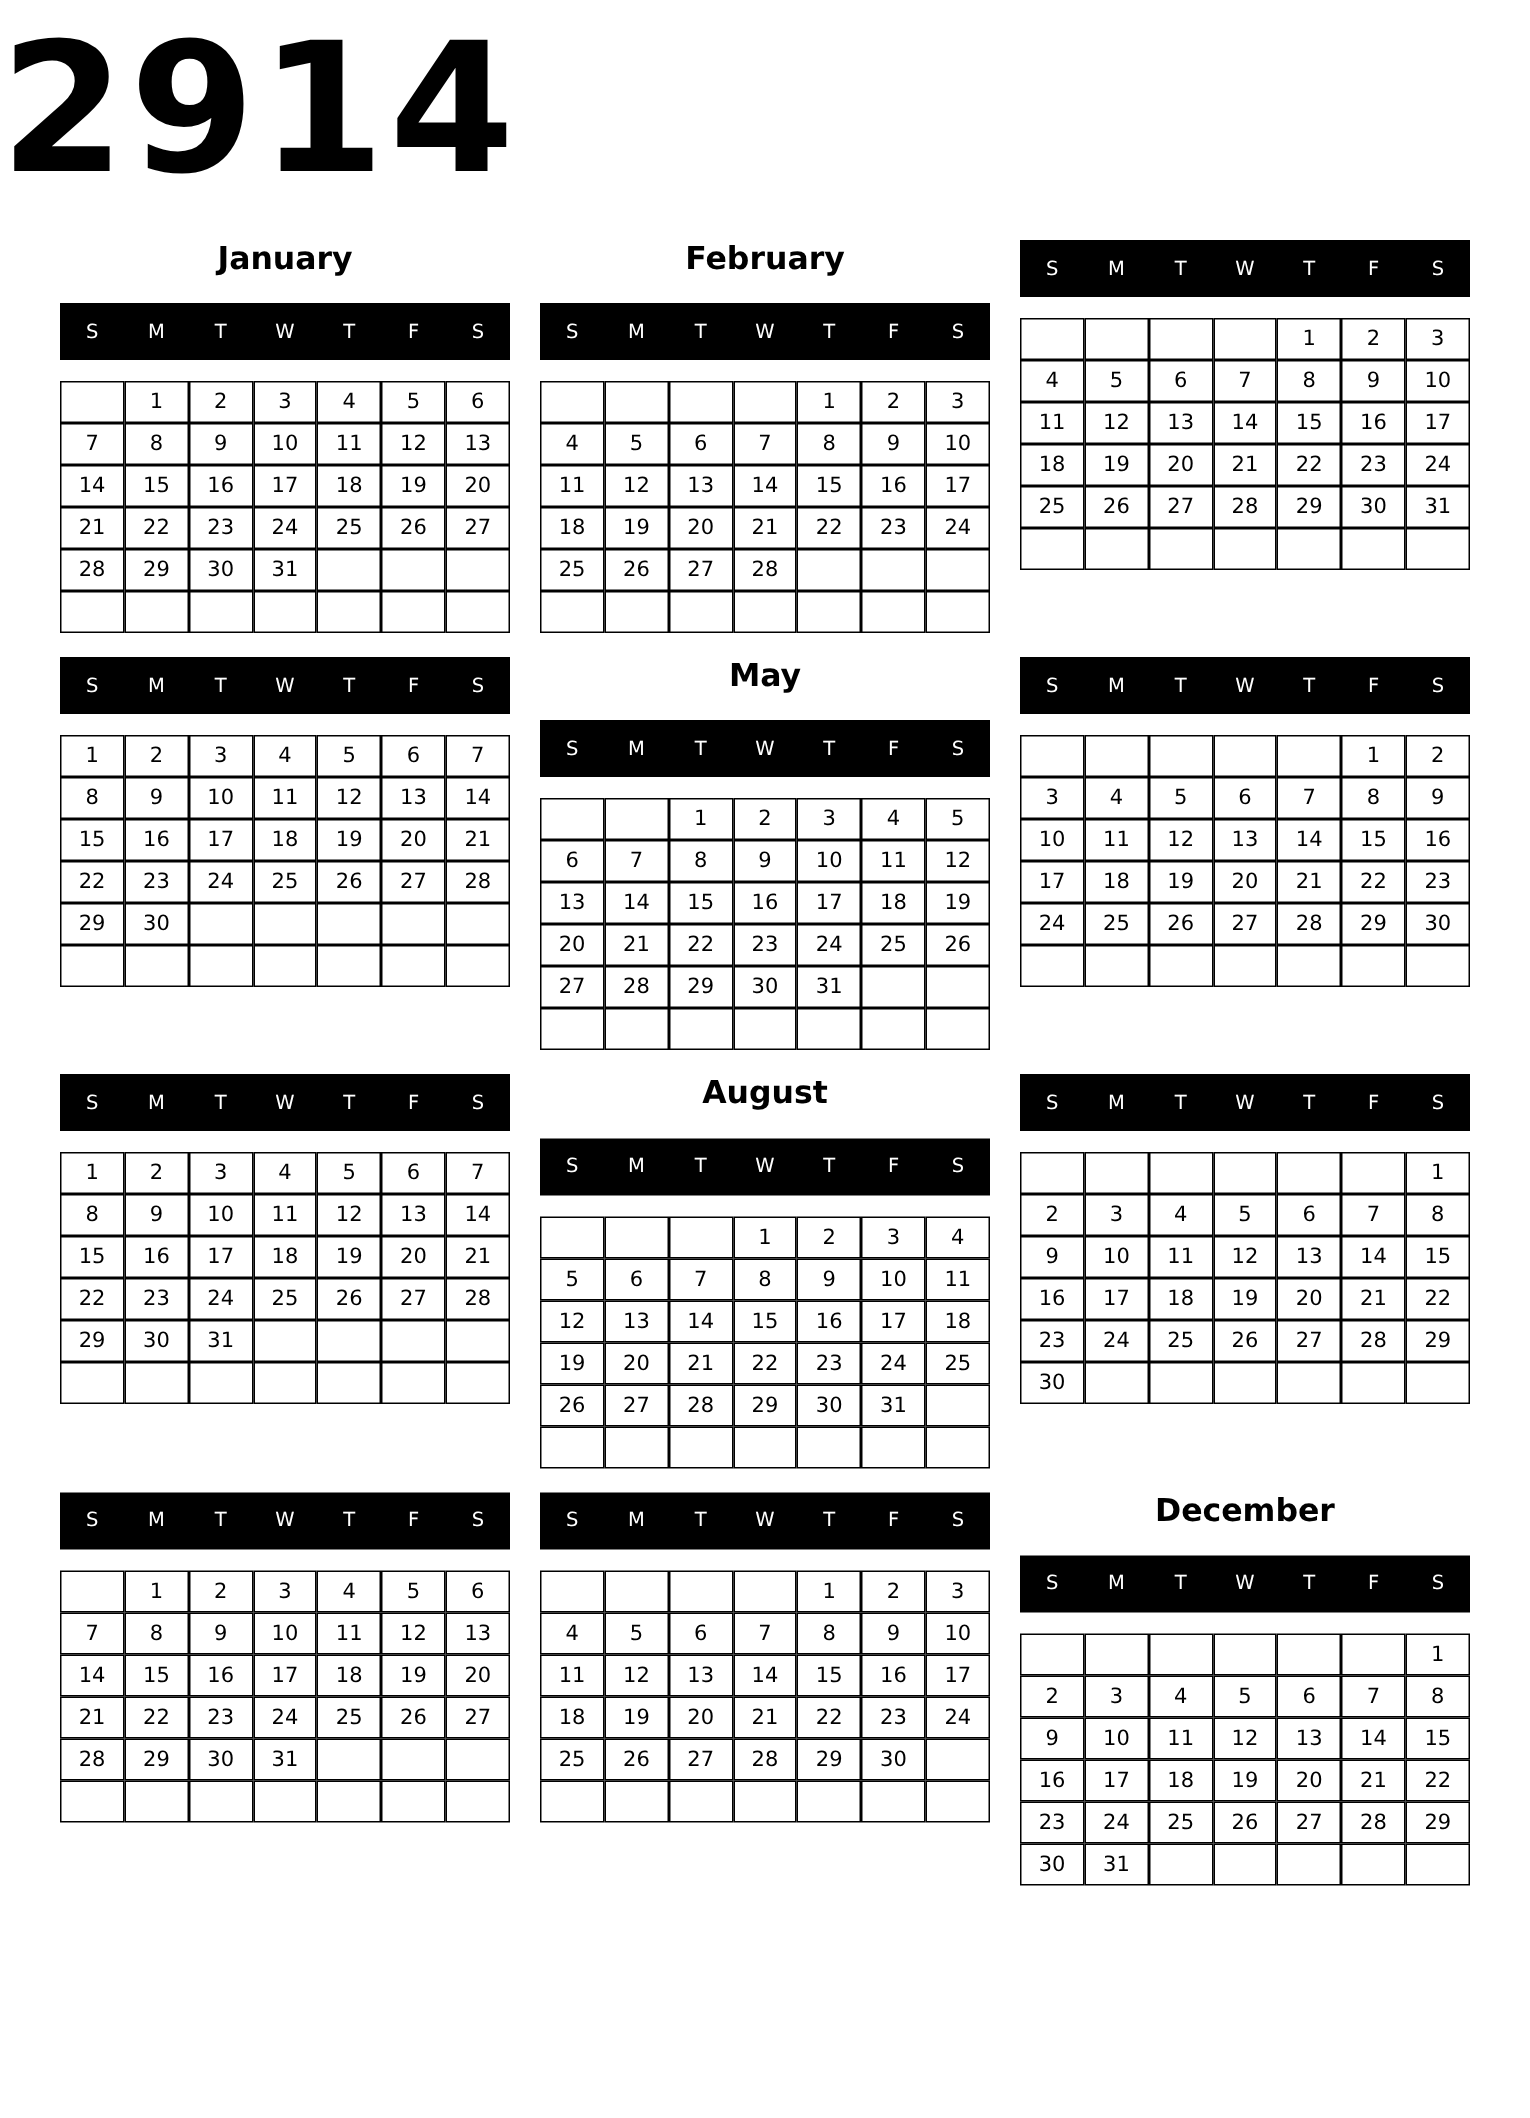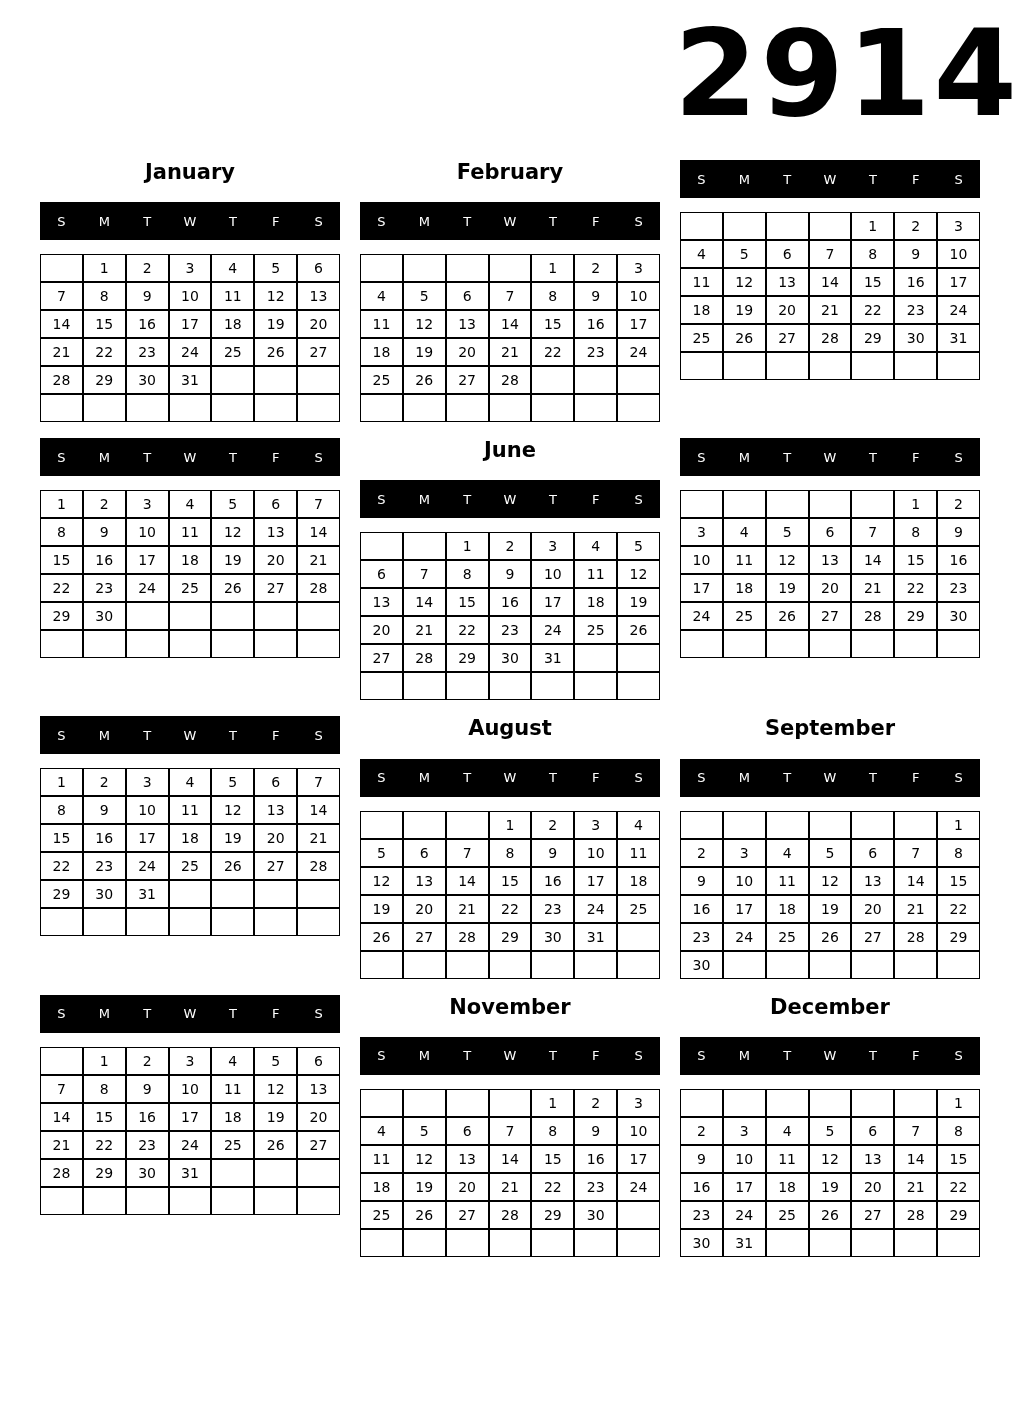--- a/index.html
+++ b/index.html
@@ -11,21 +11,21 @@
     width: 1020px;
     height: 1412px;
     font-family: "DejaVu Sans", "Liberation Sans", sans-serif;
     color: var(--text, #000000);
     overflow: hidden;
   }
   .year-title {
     font-size: 120px;
     font-weight: bold;
     line-height: 1;
-    text-align: right;
+    text-align: left;
     margin-top: 14px;
     letter-spacing: 3px;
   }
   .months {
     display: grid;
     grid-template-columns: repeat(3, 300px);
     column-gap: 20px;
     row-gap: 16px;
     padding: 0 40px;
     margin-top: 26px;
@@ -347,21 +347,21 @@
               <td></td>
               <td></td>
               <td></td>
               <td></td>
             </tr>
           </tbody>
         </table>
   </section>
 
   <section class="month">
-    <h2 class="month-name">June</h2>
+    <h2 class="month-name">May</h2>
     <div class="weekdays">
           <span>S</span>
           <span>M</span>
           <span>T</span>
           <span>W</span>
           <span>T</span>
           <span>F</span>
           <span>S</span>
         </div>
     <table class="days">
@@ -629,21 +629,20 @@
               <td></td>
               <td></td>
               <td></td>
               <td></td>
             </tr>
           </tbody>
         </table>
   </section>
 
   <section class="month">
-    <h2 class="month-name">September</h2>
     <div class="weekdays">
           <span>S</span>
           <span>M</span>
           <span>T</span>
           <span>W</span>
           <span>T</span>
           <span>F</span>
           <span>S</span>
         </div>
     <table class="days">
@@ -770,21 +769,20 @@
               <td></td>
               <td></td>
               <td></td>
               <td></td>
             </tr>
           </tbody>
         </table>
   </section>
 
   <section class="month">
-    <h2 class="month-name">November</h2>
     <div class="weekdays">
           <span>S</span>
           <span>M</span>
           <span>T</span>
           <span>W</span>
           <span>T</span>
           <span>F</span>
           <span>S</span>
         </div>
     <table class="days">

